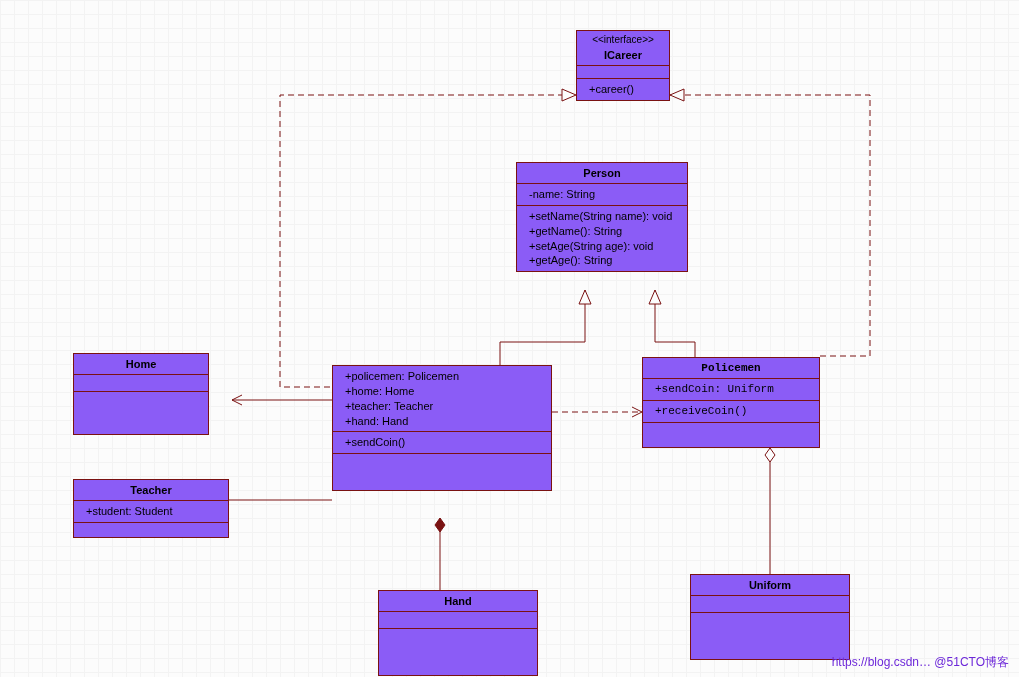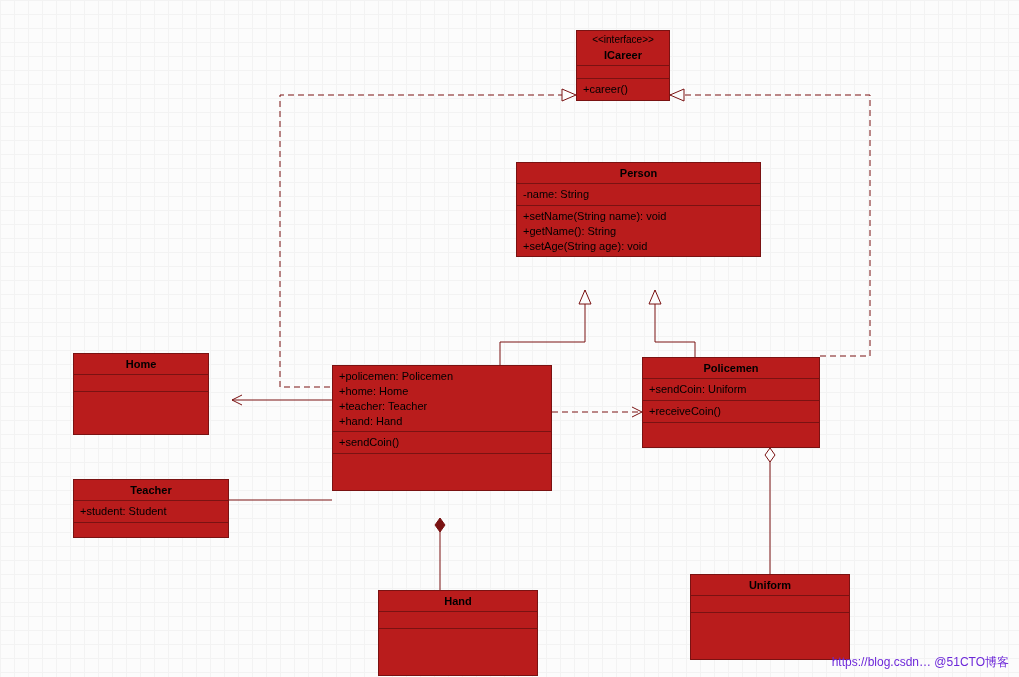--- a/index.html
+++ b/index.html
@@ -12,38 +12,38 @@
       linear-gradient(#f3f3f3 1px, transparent 1px),
       linear-gradient(90deg, #f3f3f3 1px, transparent 1px);
     background-size: 14px 14px;
     font-family: Arial, Helvetica, sans-serif;
     font-size: 11px;
     position: relative;
     overflow: hidden;
   }
   .uml {
     position: absolute;
-    background: #b91c1c;
+    background: #8b5cf6;
     border: 1.5px solid #7a1212;
     box-sizing: border-box;
   }
   .uml .title {
     text-align: center;
     font-weight: bold;
     padding: 4px 2px;
     border-bottom: 1.5px solid #7a1212;
   }
   .uml .stereo {
     text-align: center;
     font-size: 10px;
     padding-top: 3px;
   }
   .uml .section {
     border-bottom: 1.5px solid #7a1212;
-    padding: 3px 6px;
+    padding: 3px 12px;
     min-height: 6px;
   }
   .uml .section:last-child { border-bottom: none; }
   .uml .row { white-space: nowrap; line-height: 1.35; }
   svg.lines {
     position: absolute;
     left: 0; top: 0;
     width: 1019px;
     height: 677px;
     pointer-events: none;
@@ -97,29 +97,30 @@
 
 <div class="uml" style="left:576px; top:30px; width:94px;">
   <div class="stereo">&lt;&lt;interface&gt;&gt;</div>
   <div class="title" style="border-top:none;">ICareer</div>
   <div class="section"></div>
   <div class="section">
     <div class="row">+career()</div>
   </div>
 </div>
 
-<div class="uml" style="left:516px; top:162px; width:245px;">
+<div class="uml" style="left:516px; top:162px; width:172px;">
   <div class="title">Person</div>
   <div class="section">
     <div class="row">-name: String</div>
   </div>
   <div class="section">
     <div class="row">+setName(String name): void</div>
     <div class="row">+getName(): String</div>
     <div class="row">+setAge(String age): void</div>
+    <div class="row">+getAge(): String</div>
   </div>
 </div>
 
 <div class="uml" style="left:73px; top:353px; width:136px;">
   <div class="title">Home</div>
   <div class="section" style="min-height:10px"></div>
   <div class="section" style="min-height:36px"></div>
 </div>
 
 <div class="uml" style="left:73px; top:479px; width:156px;">
@@ -136,21 +137,21 @@
     <div class="row">+home: Home</div>
     <div class="row">+teacher: Teacher</div>
     <div class="row">+hand: Hand</div>
   </div>
   <div class="section">
     <div class="row">+sendCoin()</div>
   </div>
   <div class="section" style="min-height:30px"></div>
 </div>
 
-<div class="uml" style="left:642px; top:357px; width:178px;">
+<div class="uml" style="left:642px; top:357px; width:178px;font-family:Liberation Mono, monospace;">
   <div class="title">Policemen</div>
   <div class="section">
     <div class="row">+sendCoin: Uniform</div>
   </div>
   <div class="section">
     <div class="row">+receiveCoin()</div>
   </div>
   <div class="section" style="min-height:18px"></div>
 </div>
 

